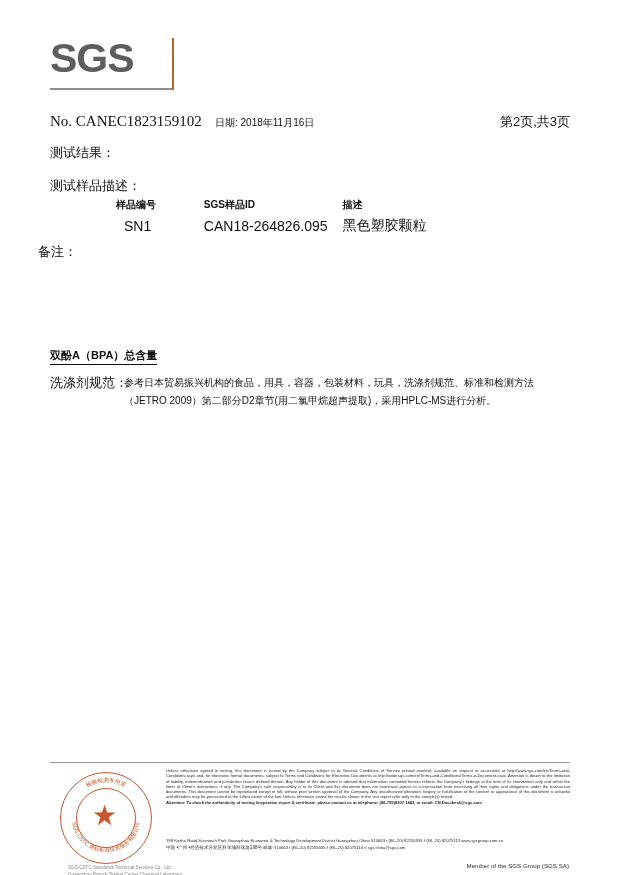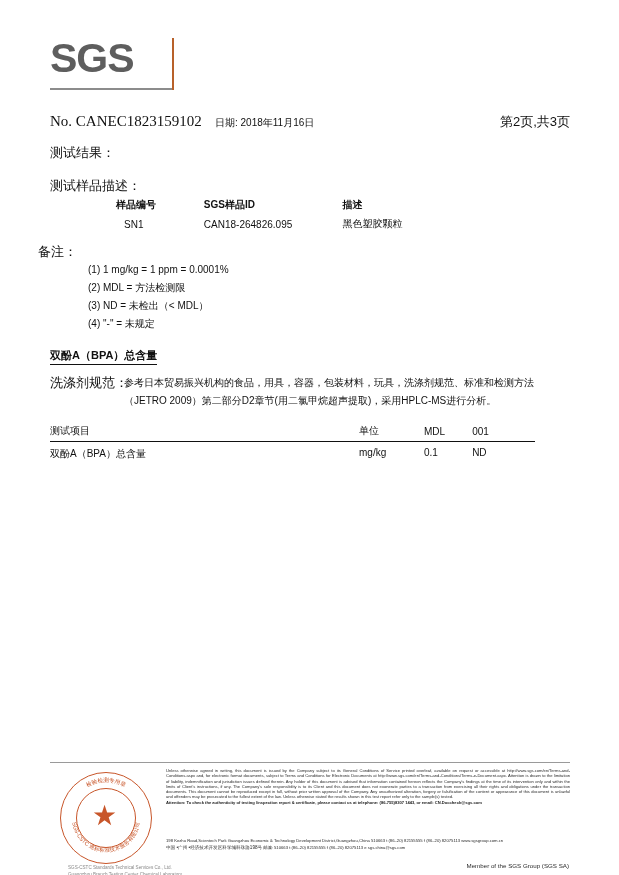--- a/index.html
+++ b/index.html
@@ -110,21 +110,21 @@
   }
   .sample-table th {
     font-weight: bold;
     text-align: left;
     padding: 1px 0 4px 0;
     font-size: 10px;
     color: #111;
   }
   .sample-table td {
     padding: 1px 0;
-    font-size: 10px;
+    font-size: 14px;
     color: #111;
   }
   .col-no { width: 68px; }
   .col-id { width: 120px; }
   .col-desc { width: 150px; }
   .sample-table td.col-no { padding-left: 8px; }
 
   .remarks-label { left: 38px; top: 243px; }
   .remarks-list {
     position: absolute;
@@ -311,49 +311,25 @@
     <tbody>
       <tr>
         <td class="col-no">SN1</td>
         <td class="col-id">CAN18-264826.095</td>
         <td class="col-desc">黑色塑胶颗粒</td>
       </tr>
     </tbody>
   </table>
 
   <div class="lbl remarks-label">备注：</div>
-  <div class="remarks-list">
-    <div>(1) 1 mg/kg = 1 ppm = 0.0001%</div>
-    <div>(2) MDL = 方法检测限</div>
-    <div>(3) ND = 未检出（&lt; MDL）</div>
-    <div>(4) "-" = 未规定</div>
-  </div>
 
   <div class="section-head">双酚A（BPA）总含量</div>
   <div class="lbl method-label">洗涤剂规范：</div>
   <div class="method-text">参考日本贸易振兴机构的食品，用具，容器，包装材料，玩具，洗涤剂规范、标准和检测方法（JETRO 2009）第二部分D2章节(用二氯甲烷超声提取)，采用HPLC-MS进行分析。</div>
 
-  <table class="res-table">
-    <thead>
-      <tr>
-        <th class="c-item">测试项目</th>
-        <th class="c-unit">单位</th>
-        <th class="c-mdl">MDL</th>
-        <th class="c-001">001</th>
-      </tr>
-    </thead>
-    <tbody>
-      <tr>
-        <td>双酚A（BPA）总含量</td>
-        <td>mg/kg</td>
-        <td>0.1</td>
-        <td>ND</td>
-      </tr>
-    </tbody>
-  </table>
 
   <div class="footer-rule"></div>
 
   <div class="stamp">
     <div class="stamp-outer"></div>
     <div class="stamp-inner"></div>
     <div class="stamp-star">★</div>
     <svg class="stamp-arc" viewBox="0 0 92 92">
       <defs>
         <path id="arcTop" d="M 10,46 A 36,36 0 0 1 82,46"></path>

